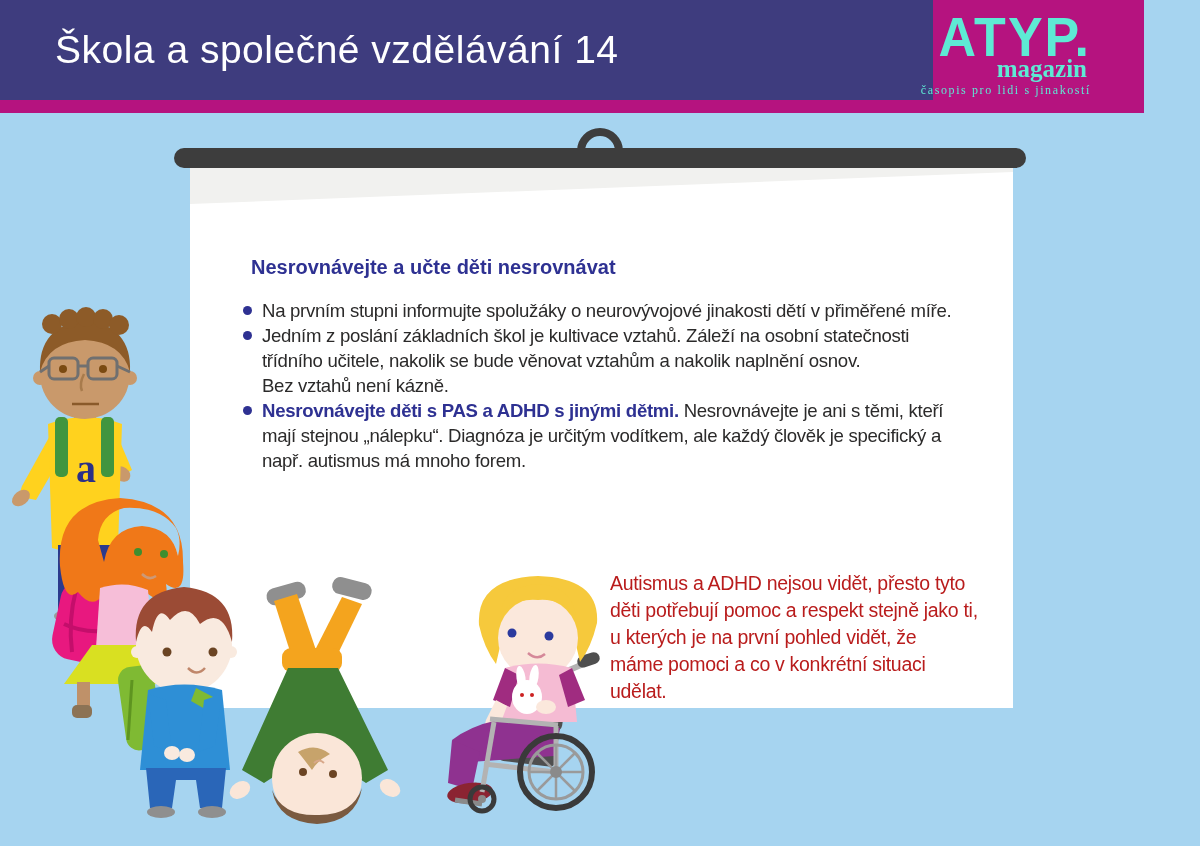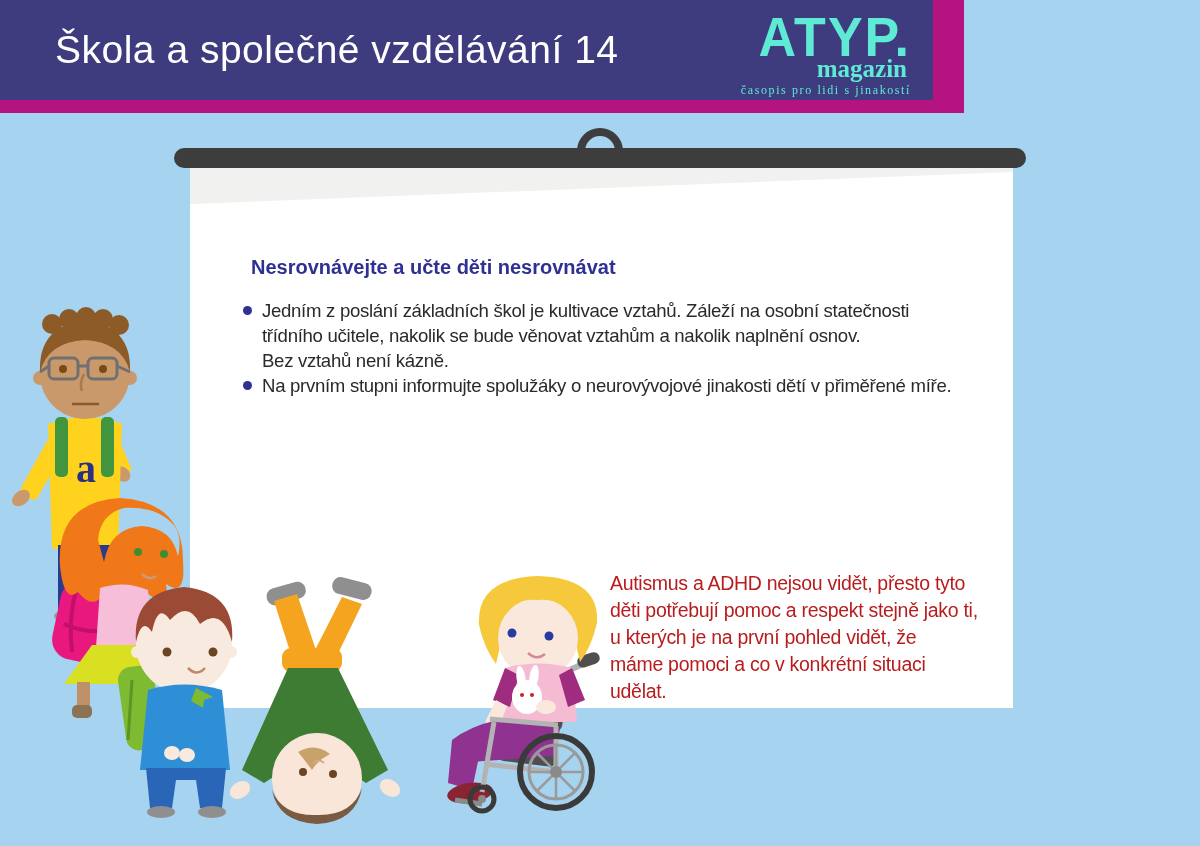--- a/index.html
+++ b/index.html
@@ -1,20 +1,20 @@
 <!DOCTYPE html>
 <html><head>
 <meta charset="utf-8">
 <style>
   html,body{margin:0;padding:0;background:#888;}
   .canvas{position:relative;width:1200px;height:846px;background:#A6D4F0;overflow:hidden;
           font-family:"Liberation Sans",sans-serif;}
 
   
-  .header{position:absolute;left:0;top:0;width:964px;height:113px;background:#B5137F;}
+  .header{position:absolute;left:0;top:0;width:1144px;height:113px;background:#B5137F;}
   .header-title-box{position:absolute;left:0;top:0;width:933px;height:100px;background:#3E3C7E;}
   .page-title{margin:0;position:absolute;left:55px;top:0;line-height:100px;
               font-size:39px;font-weight:300;color:#ffffff;letter-spacing:.5px;}
   .logo{position:absolute;right:53px;top:12px;display:flex;flex-direction:column;align-items:flex-end;color:#5eead4;}
   .logo-wordmark{font-family:"Liberation Sans",sans-serif;font-weight:bold;font-size:52px;line-height:50px;
                  letter-spacing:2px;transform:scaleY(1.05);}
   .logo-sub{font-family:"Liberation Serif",serif;font-weight:bold;font-size:25px;line-height:22px;margin-top:-4px;margin-right:4px;}
   .logo-tagline{font-family:"Liberation Serif",serif;font-size:12px;letter-spacing:1.6px;margin-top:3px;white-space:nowrap;}
 
   
@@ -50,22 +50,23 @@
       <div class="logo-sub">magazin</div>
       <div class="logo-tagline">časopis pro lidi s jinakostí</div>
     </div>
   </header>
 
   <div class="screen-ring"></div>
   <div class="screen">
     <div class="screen-shade"></div>
     <h2 class="slide-heading">Nesrovnávejte a učte děti nesrovnávat</h2>
     <ul class="bullets" id="bullets">
+        <li><span class="dot"></span>Na prvním stupni informujte spolužáky o neurovývojové jinakosti dětí v přiměřené míře.</li>
         <li><span class="dot"></span>Jedním z poslání základních škol je kultivace vztahů. Záleží na osobní statečnosti třídního učitele, nakolik se bude věnovat vztahům a nakolik naplnění osnov.<br>Bez vztahů není kázně.</li>
-        <li><span class="dot"></span>Na prvním stupni informujte spolužáky o neurovývojové jinakosti dětí v přiměřené míře.</li>
+        <li><span class="dot"></span><strong>Nesrovnávejte děti s PAS a ADHD s jinými dětmi.</strong> Nesrovnávejte je ani s těmi, kteří mají stejnou „nálepku“. Diagnóza je určitým vodítkem, ale každý člověk je specifický a např. autismus má mnoho forem.</li>
       </ul>
     <p class="side-note">Autismus a ADHD nejsou vidět, přesto tyto
 děti potřebují pomoc a respekt stejně jako ti,
 u kterých je na první pohled vidět, že
 máme pomoci a co v konkrétní situaci
 udělat.</p>
   </div>
   <div class="screen-bar"></div>
 
   <svg class="kids" viewBox="0 0 1200 846" xmlns="http://www.w3.org/2000/svg">

